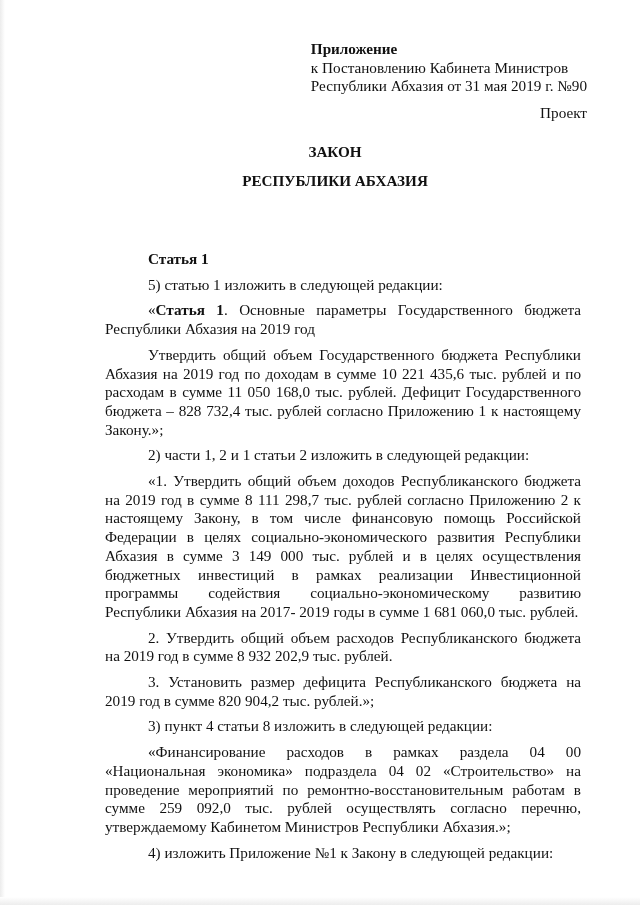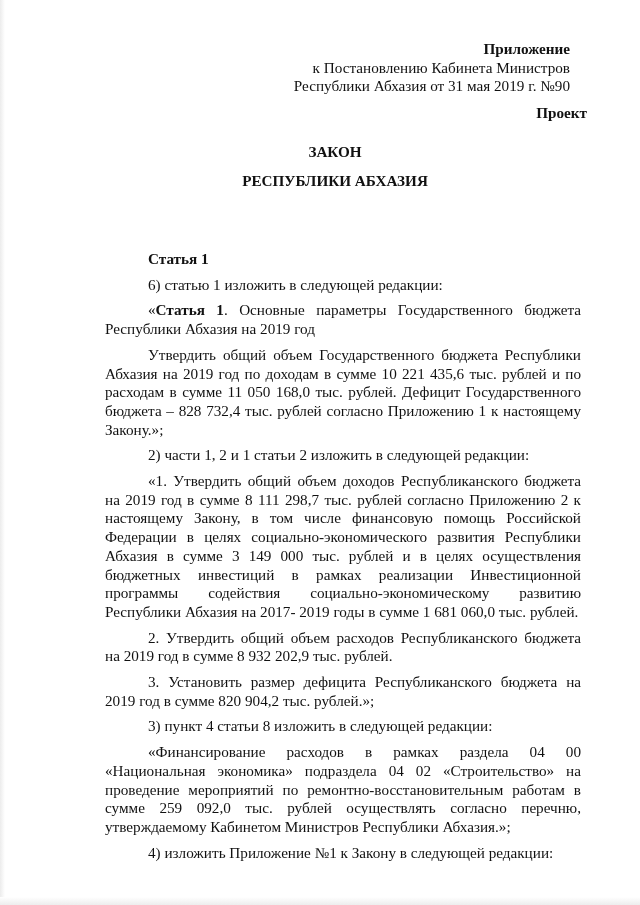--- a/index.html
+++ b/index.html
@@ -11,24 +11,24 @@
     .page { position: absolute; left: 0; top: 0; width: 640px; height: 905px; background: #fff; }
     .scan-edge-left {
       position: absolute; left: 0; top: 0; width: 5px; height: 905px;
       background: linear-gradient(to right, #ececec, #ffffff);
     }
     .scan-edge-bottom {
       position: absolute; left: 0; bottom: 0; width: 640px; height: 8px;
       background: linear-gradient(to bottom, #ffffff, #ededed);
     }
     .header-block {
-      position: absolute; right: 70px; top: 40px; text-align: right; line-height: 18.5px;
+      position: absolute; right: 53px; top: 40px; line-height: 18.5px;
     }
     .header-block .bold { font-weight: bold; }
-    .draft { position: absolute; right: 53px; top: 104px; font-weight: bold; }
+    .draft { position: absolute; right: 53px; top: 104px; }
     .center { position: absolute; left: 0; width: 640px; text-align: center; font-weight: bold; margin-left: 15px; }
     .title1 { top: 143px; }
     .title2 { top: 172px; }
     .subtitle { top: 200px; line-height: 18.5px; }
     .body {
       position: absolute; left: 98px; top: 243px; width: 490px;
       line-height: 18.7px; text-align: justify;
     }
     .body p { margin: 7px; text-indent: 43px; }
     .article-heading { font-weight: bold; text-indent: 43px; margin: 0; }
@@ -47,21 +47,21 @@
     <div>Республики Абхазия от 31 мая 2019 г. №90</div>
   </div>
 
   <div class="draft">Проект</div>
 
   <div class="center title1">ЗАКОН</div>
   <div class="center title2">РЕСПУБЛИКИ АБХАЗИЯ</div>
 
   <div class="body">
     <p class="article-heading">Статья 1</p>
-    <p>6) статью 1 изложить в следующей редакции:</p>
+    <p>5) статью 1 изложить в следующей редакции:</p>
     <p><span>«</span><b>Статья 1</b><span>. Основные параметры Государственного бюджета Республики Абхазия на 2019 год</span></p>
     <p>Утвердить общий объем Государственного бюджета Республики Абхазия на 2019 год по доходам в сумме 10 221 435,6 тыс. рублей и по расходам в сумме 11 050 168,0 тыс. рублей. Дефицит Государственного бюджета – 828 732,4 тыс. рублей согласно Приложению 1 к настоящему Закону.»;</p>
     <p>2) части 1, 2 и 1 статьи 2 изложить в следующей редакции:</p>
     <p>«1. Утвердить общий объем доходов Республиканского бюджета на 2019 год в сумме 8 111 298,7 тыс. рублей согласно Приложению 2 к настоящему Закону, в том числе финансовую помощь Российской Федерации в целях социально-экономического развития Республики Абхазия в сумме 3 149 000 тыс. рублей и в целях осуществления бюджетных инвестиций в рамках реализации Инвестиционной программы содействия социально-экономическому развитию Республики Абхазия на 2017- 2019 годы в сумме 1 681 060,0 тыс. рублей.</p>
     <p>2. Утвердить общий объем расходов Республиканского бюджета на 2019 год в сумме 8 932 202,9 тыс. рублей.</p>
     <p>3. Установить размер дефицита Республиканского бюджета на 2019 год в сумме 820 904,2 тыс. рублей.»;</p>
     <p>3) пункт 4 статьи 8 изложить в следующей редакции:</p>
     <p>«Финансирование расходов в рамках раздела 04 00 «Национальная экономика» подраздела 04 02 «Строительство» на проведение мероприятий по ремонтно-восстановительным работам в сумме 259 092,0 тыс. рублей осуществлять согласно перечню, утверждаемому Кабинетом Министров Республики Абхазия.»;</p>
     <p>4) изложить Приложение №1 к Закону в следующей редакции:</p>
   </div>

